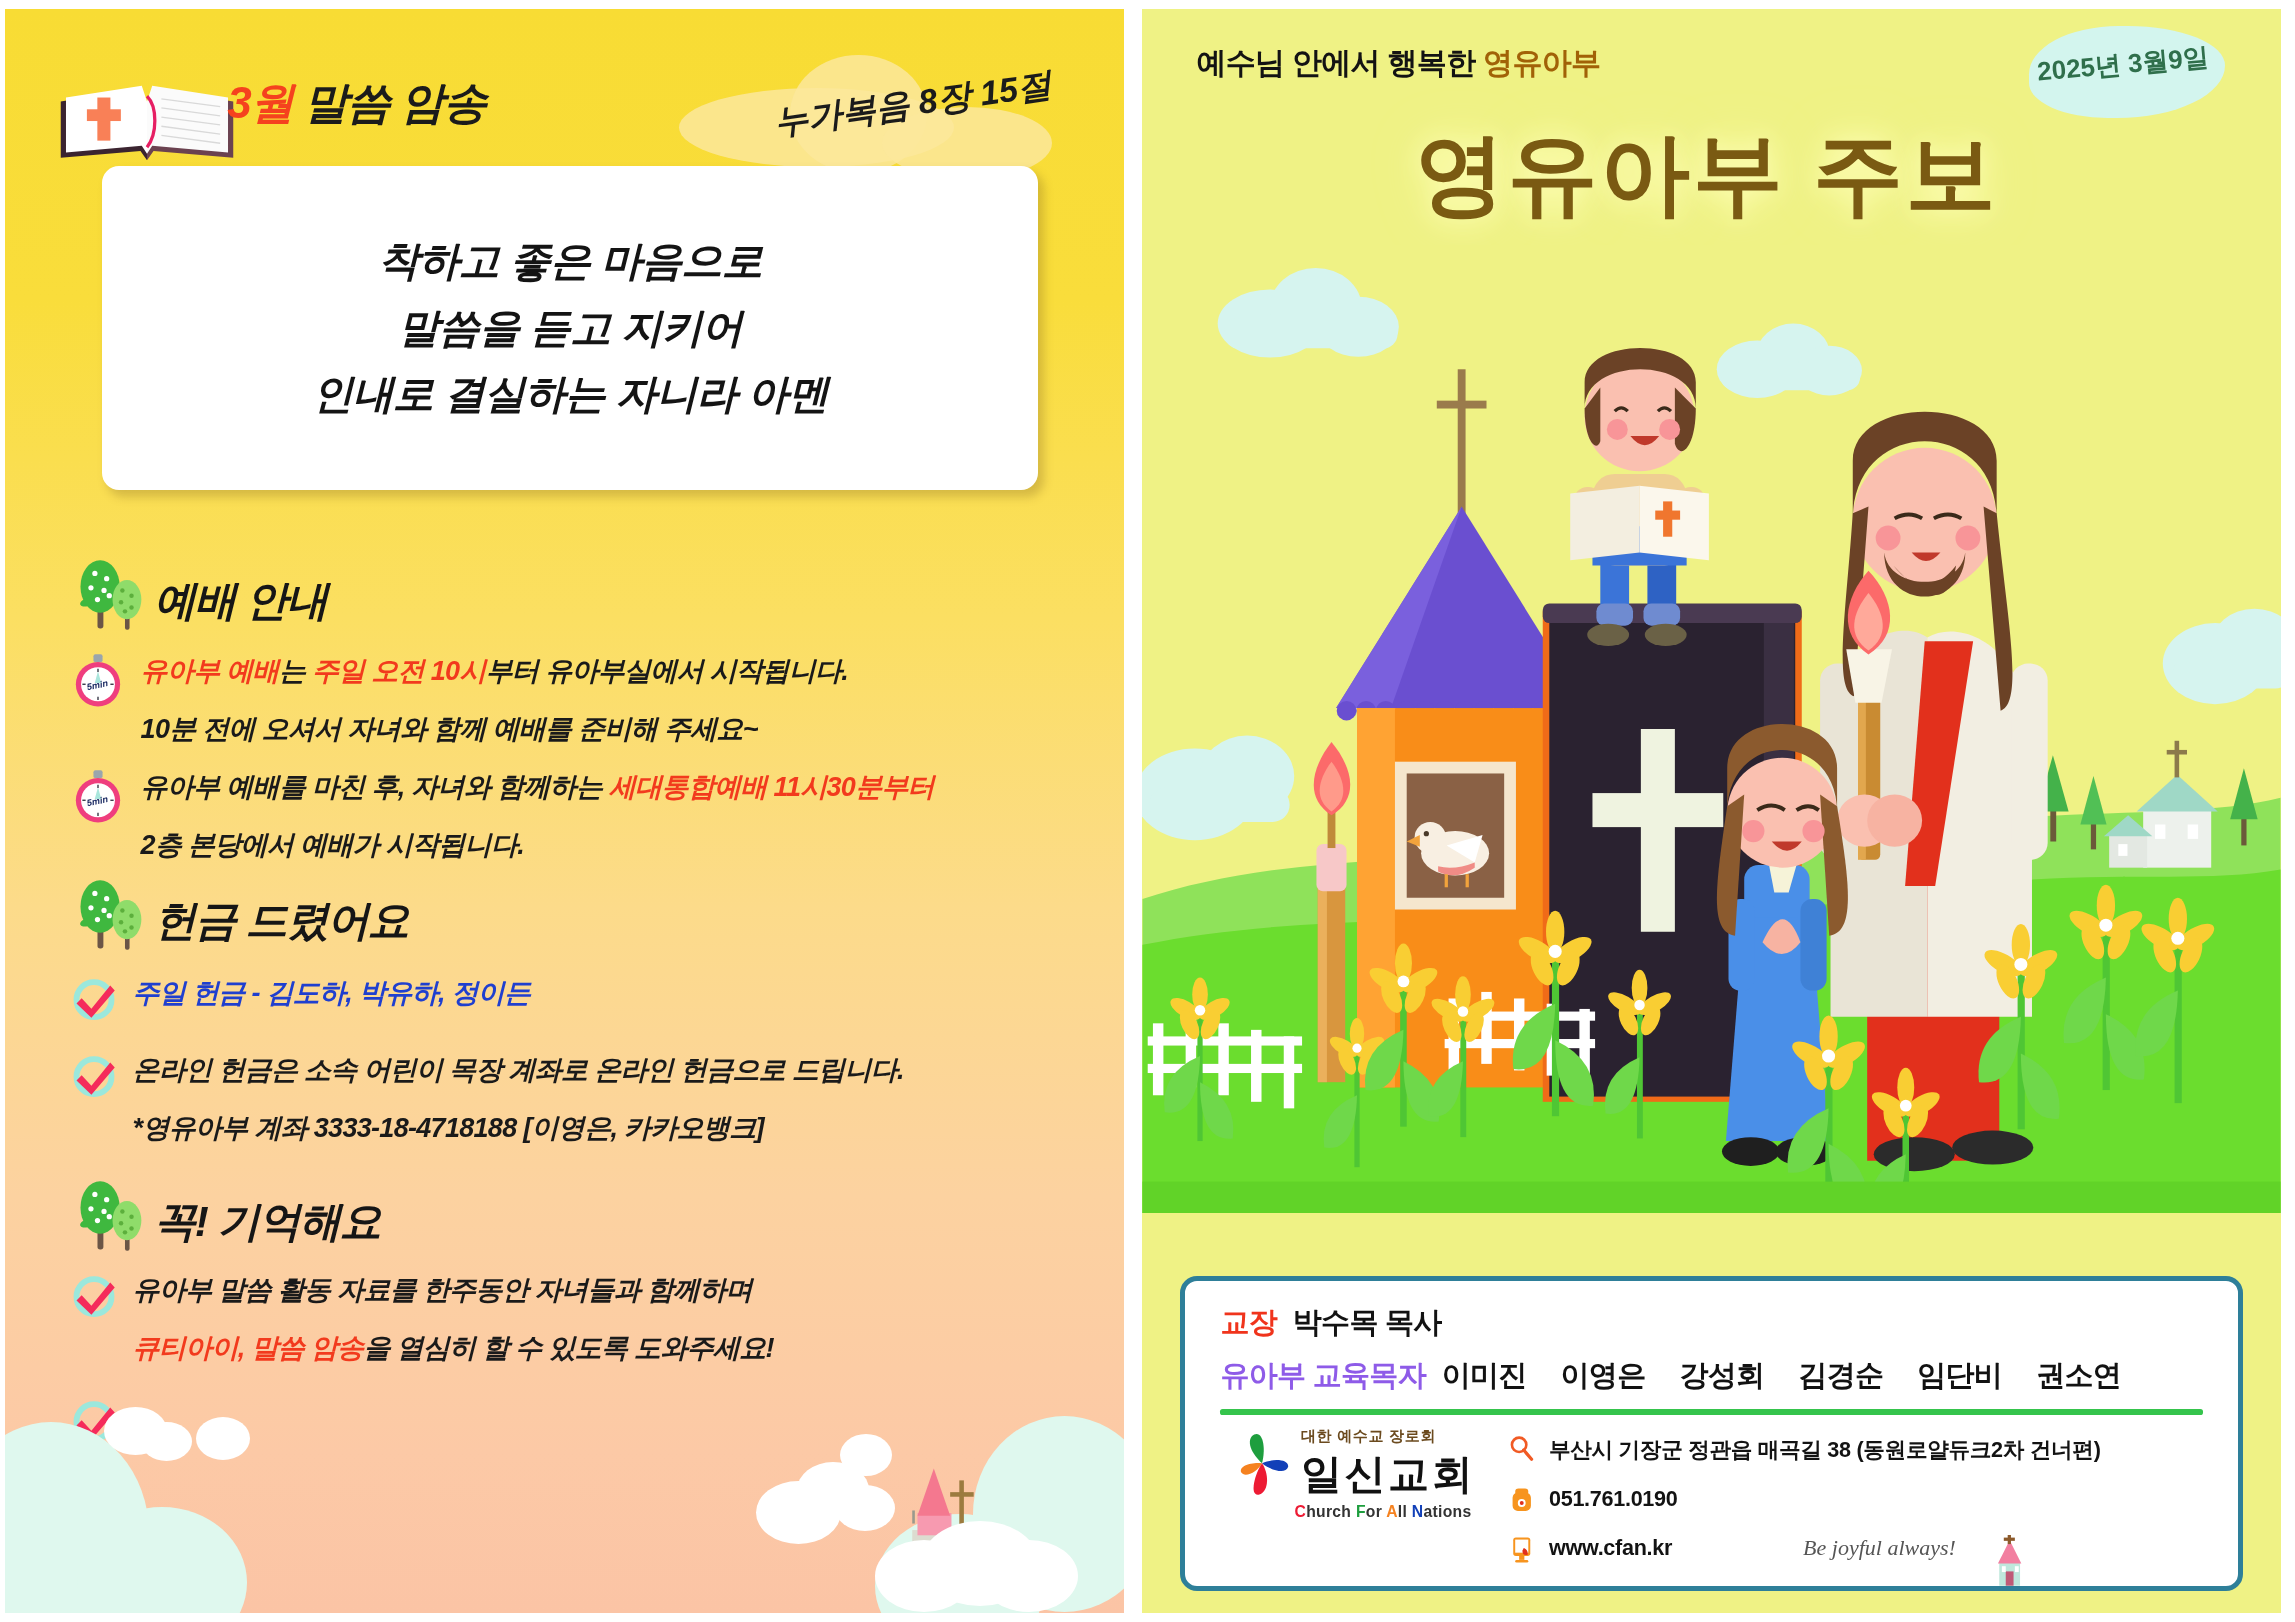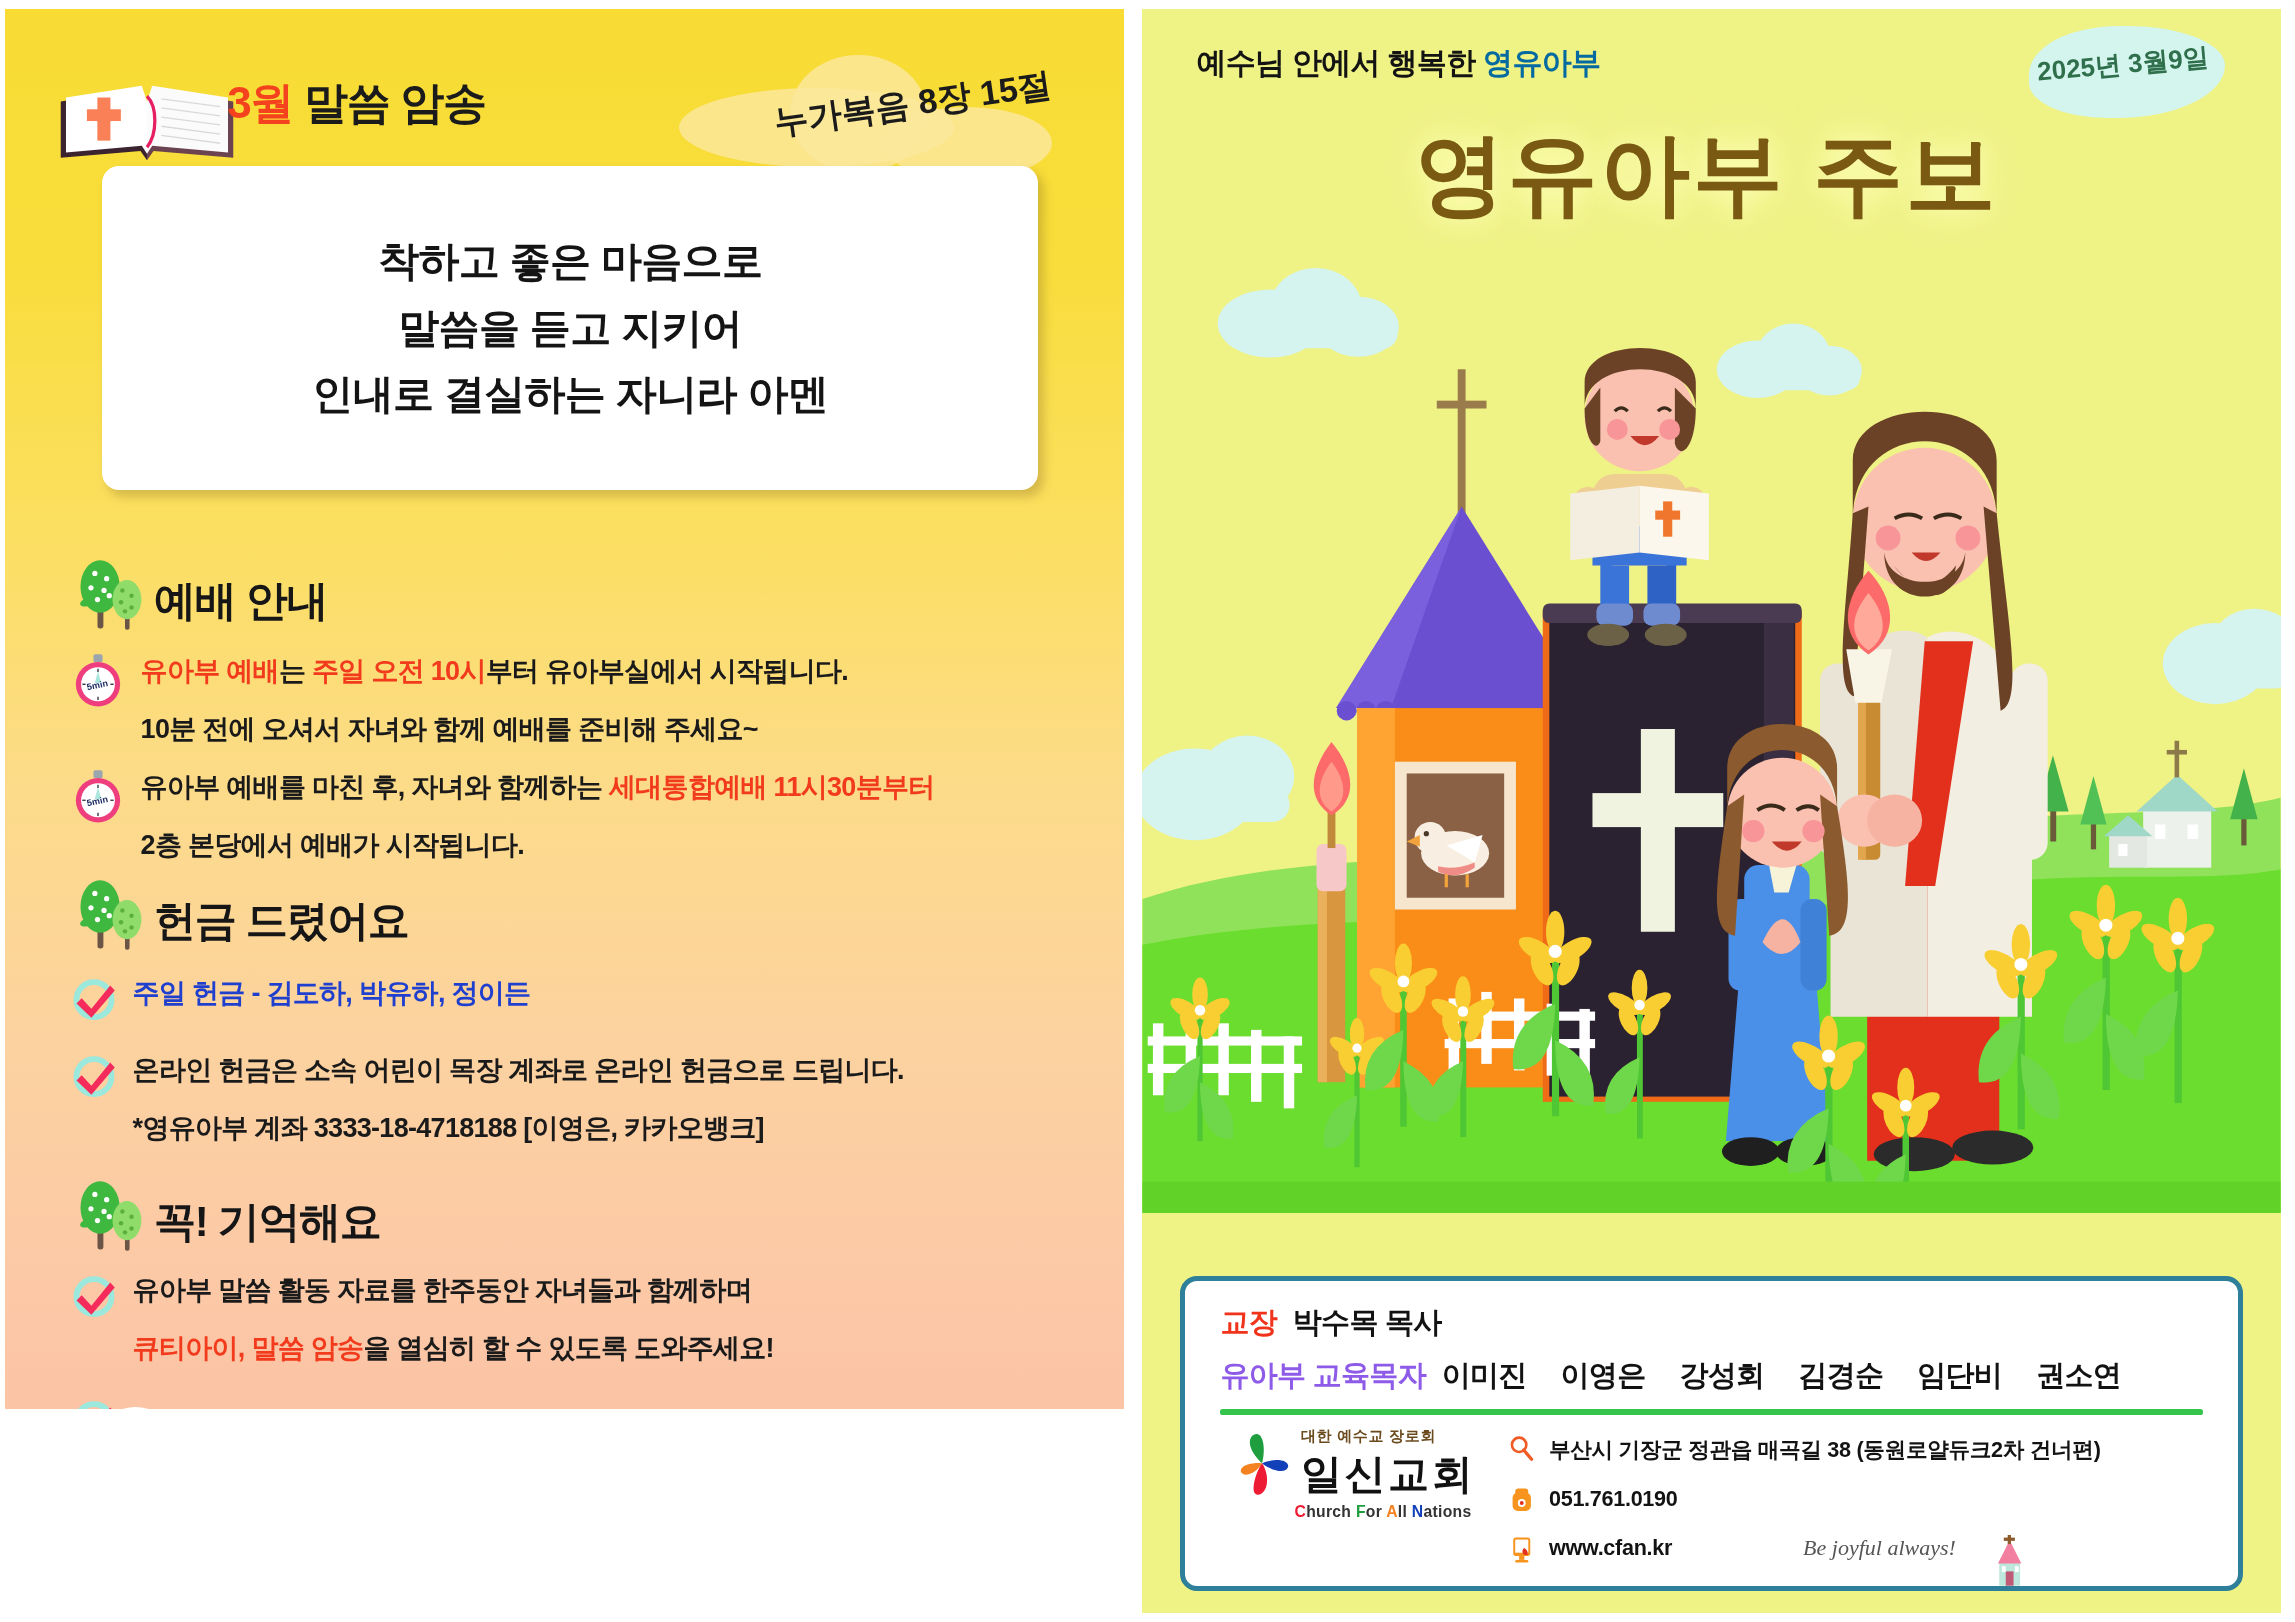--- a/index.html
+++ b/index.html
@@ -13,26 +13,27 @@
     position: relative;
     width: 2295px; height: 1623px;
     display: flex;
     gap: 18.3px;
     padding: 9.2px 6.5px 9.2px 5.2px;
   }
 
   
   .left-panel {
     position: relative;
-    width: 1119px; height: 1400px;
+    width: 1119px; height: 1604px;
     background: linear-gradient(180deg,
         #F8DC34 0%, #F9DD3B 18%, #FBDF62 38%,
         #FCDB8A 56%, #FCD2A0 74%, #FCC9A6 90%, #FBC4A5 100%);
     overflow: hidden;
     flex: 0 0 auto;
+    font-style: italic;
   }
   
   .hdr-blob {
     position: absolute;
     background: #FBE89B;
     border-radius: 50%;
     opacity: .85;
   }
   .bible-icon { position: absolute; left: 44px; top: 65px; width: 196px; height: 98px; }
   .verse-title {
@@ -84,21 +85,21 @@
     width: 1139px; height: 1604px;
     background: #EFF285;
     overflow: hidden;
     flex: 0 0 auto;
   }
   .r-head {
     position: absolute; left: 54px; top: 34px;
     font-size: 30px; font-weight: 900; color: #131313;
     letter-spacing: -0.7px; white-space: nowrap;
   }
-  .r-head .accent { color: #0369a1; }
+  .r-head .accent { color: #a16207; }
   .date-blob {
     position: absolute; right: 56px; top: 17px;
     width: 196px; height: 92px;
     background: #D3F5EE; border-radius: 48% 52% 58% 42% / 55% 45% 60% 40%;
   }
   .date-text {
     position: absolute; right: 73px; top: 38px;
     font-size: 26px; font-weight: 800; color: #2F6F4B;
     transform: rotate(-5deg); white-space: nowrap; z-index: 4;
   }

